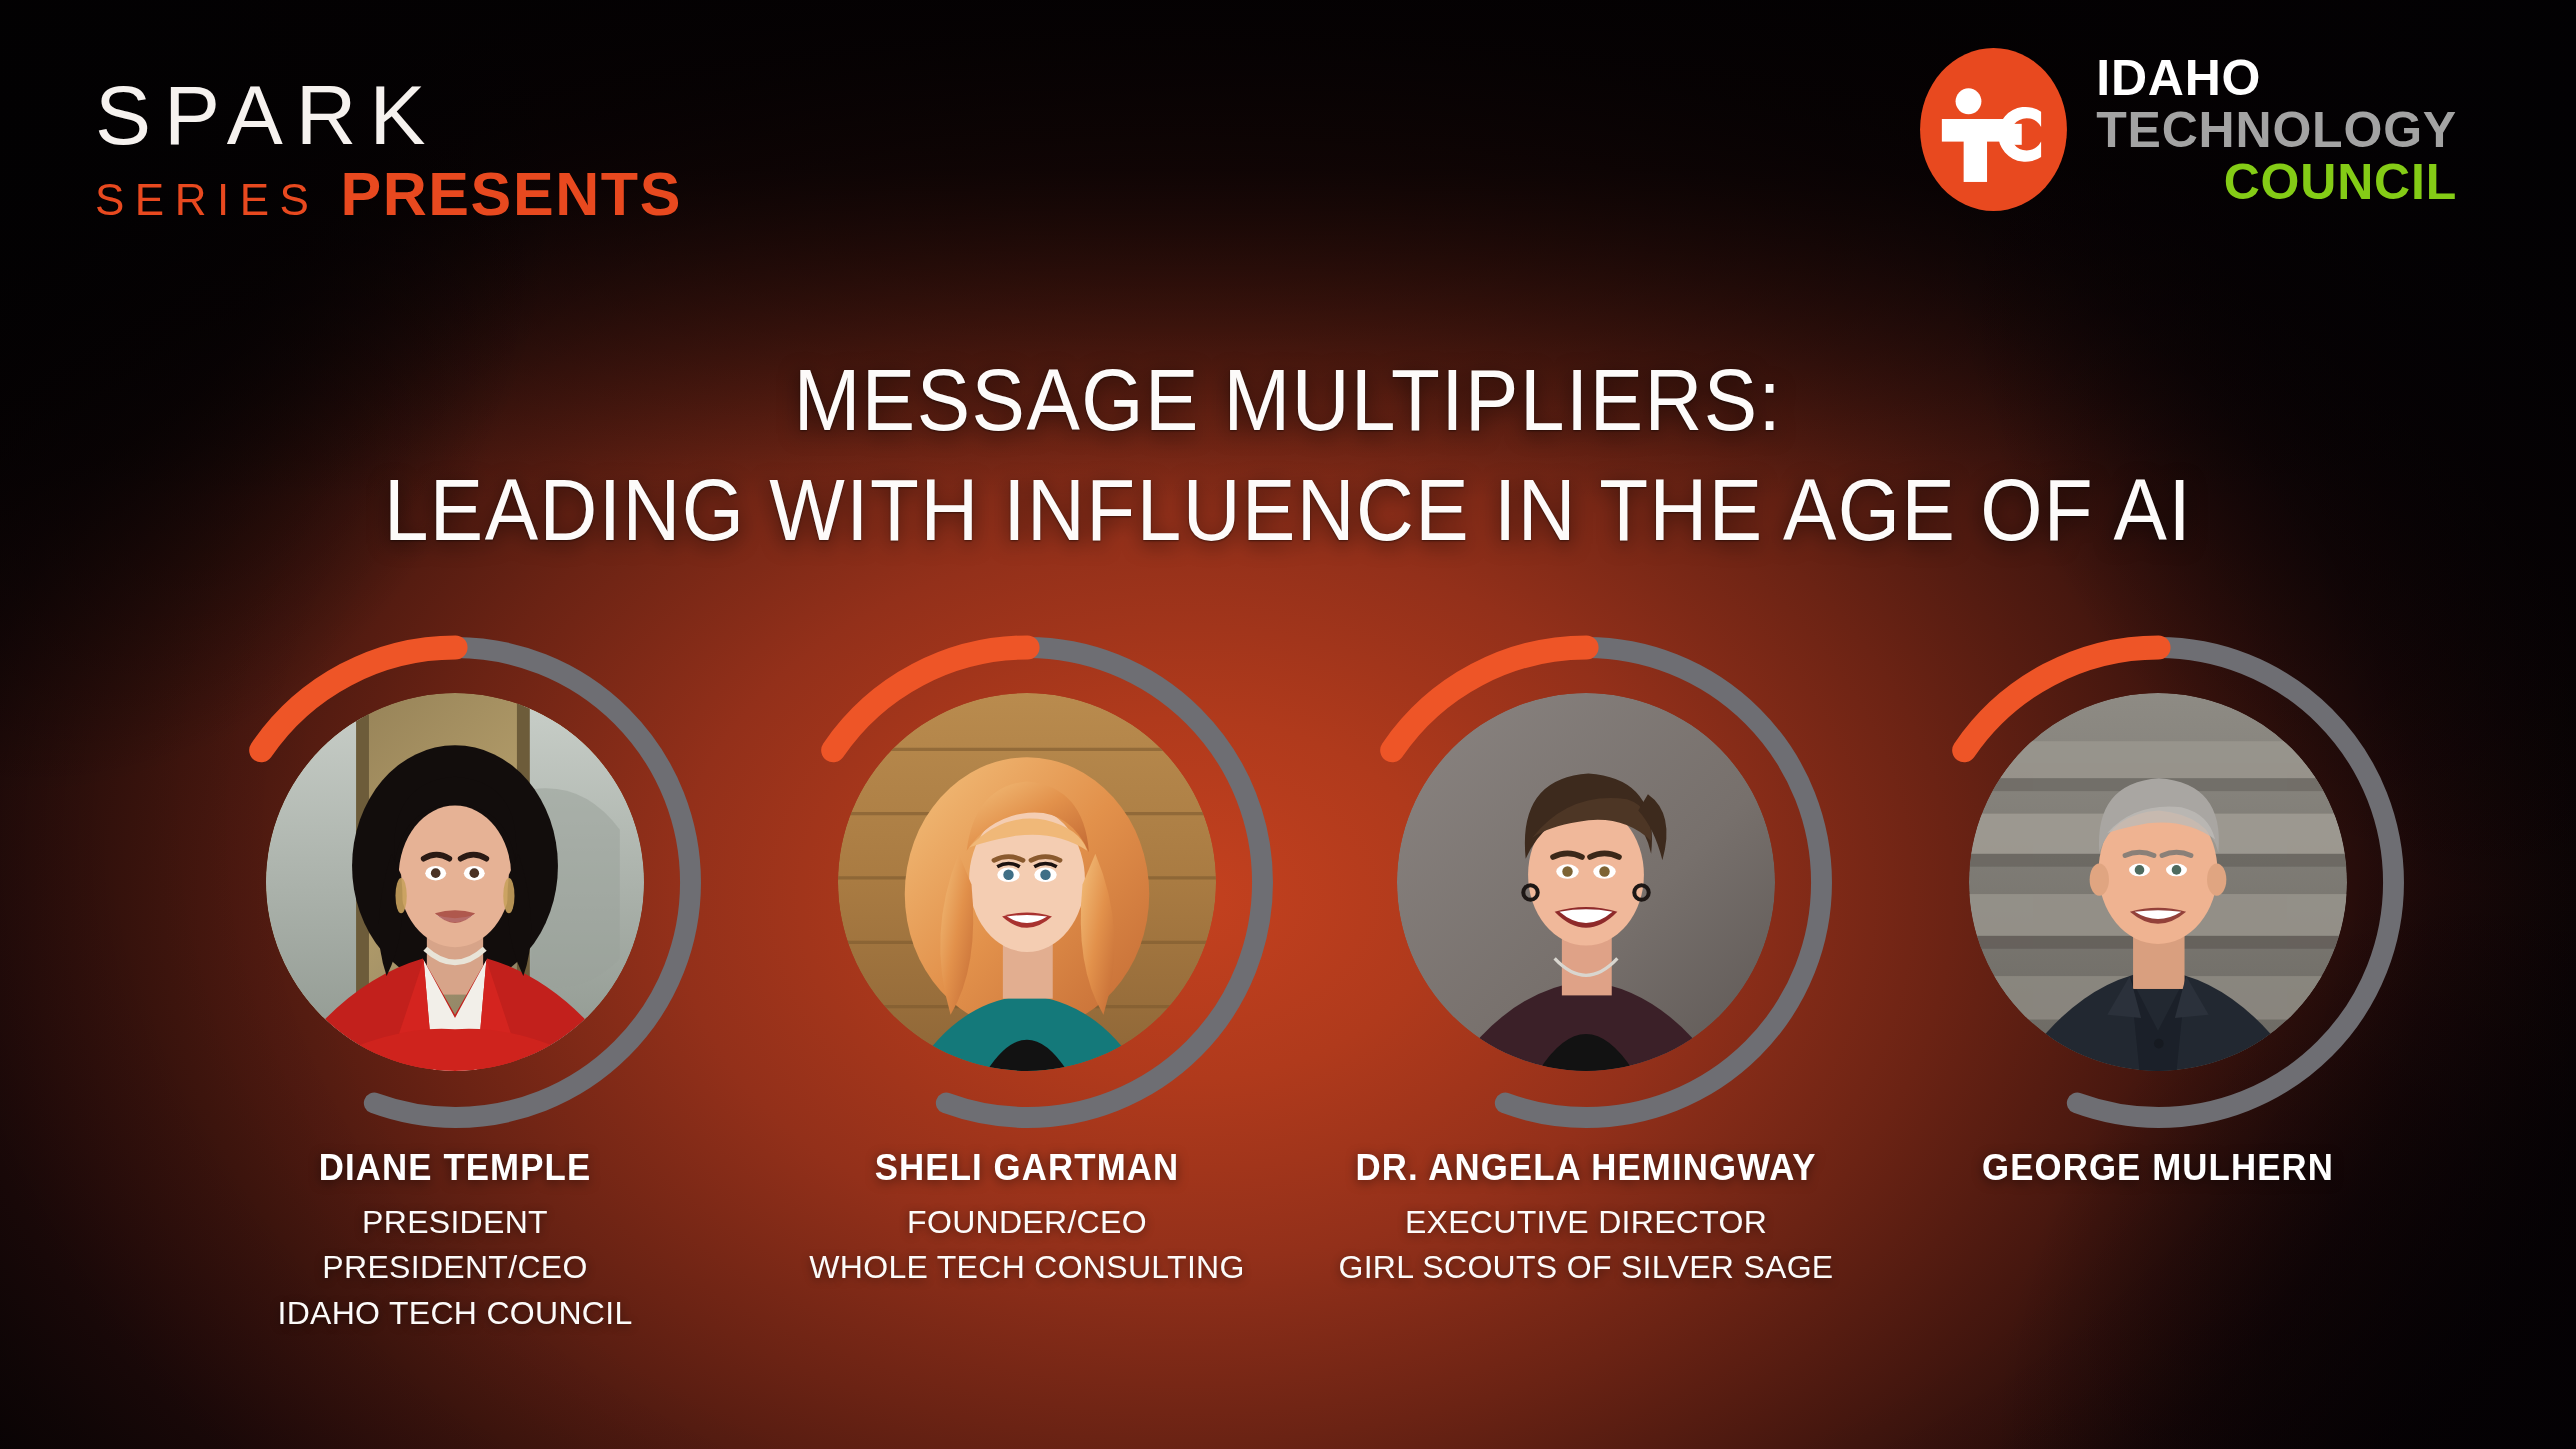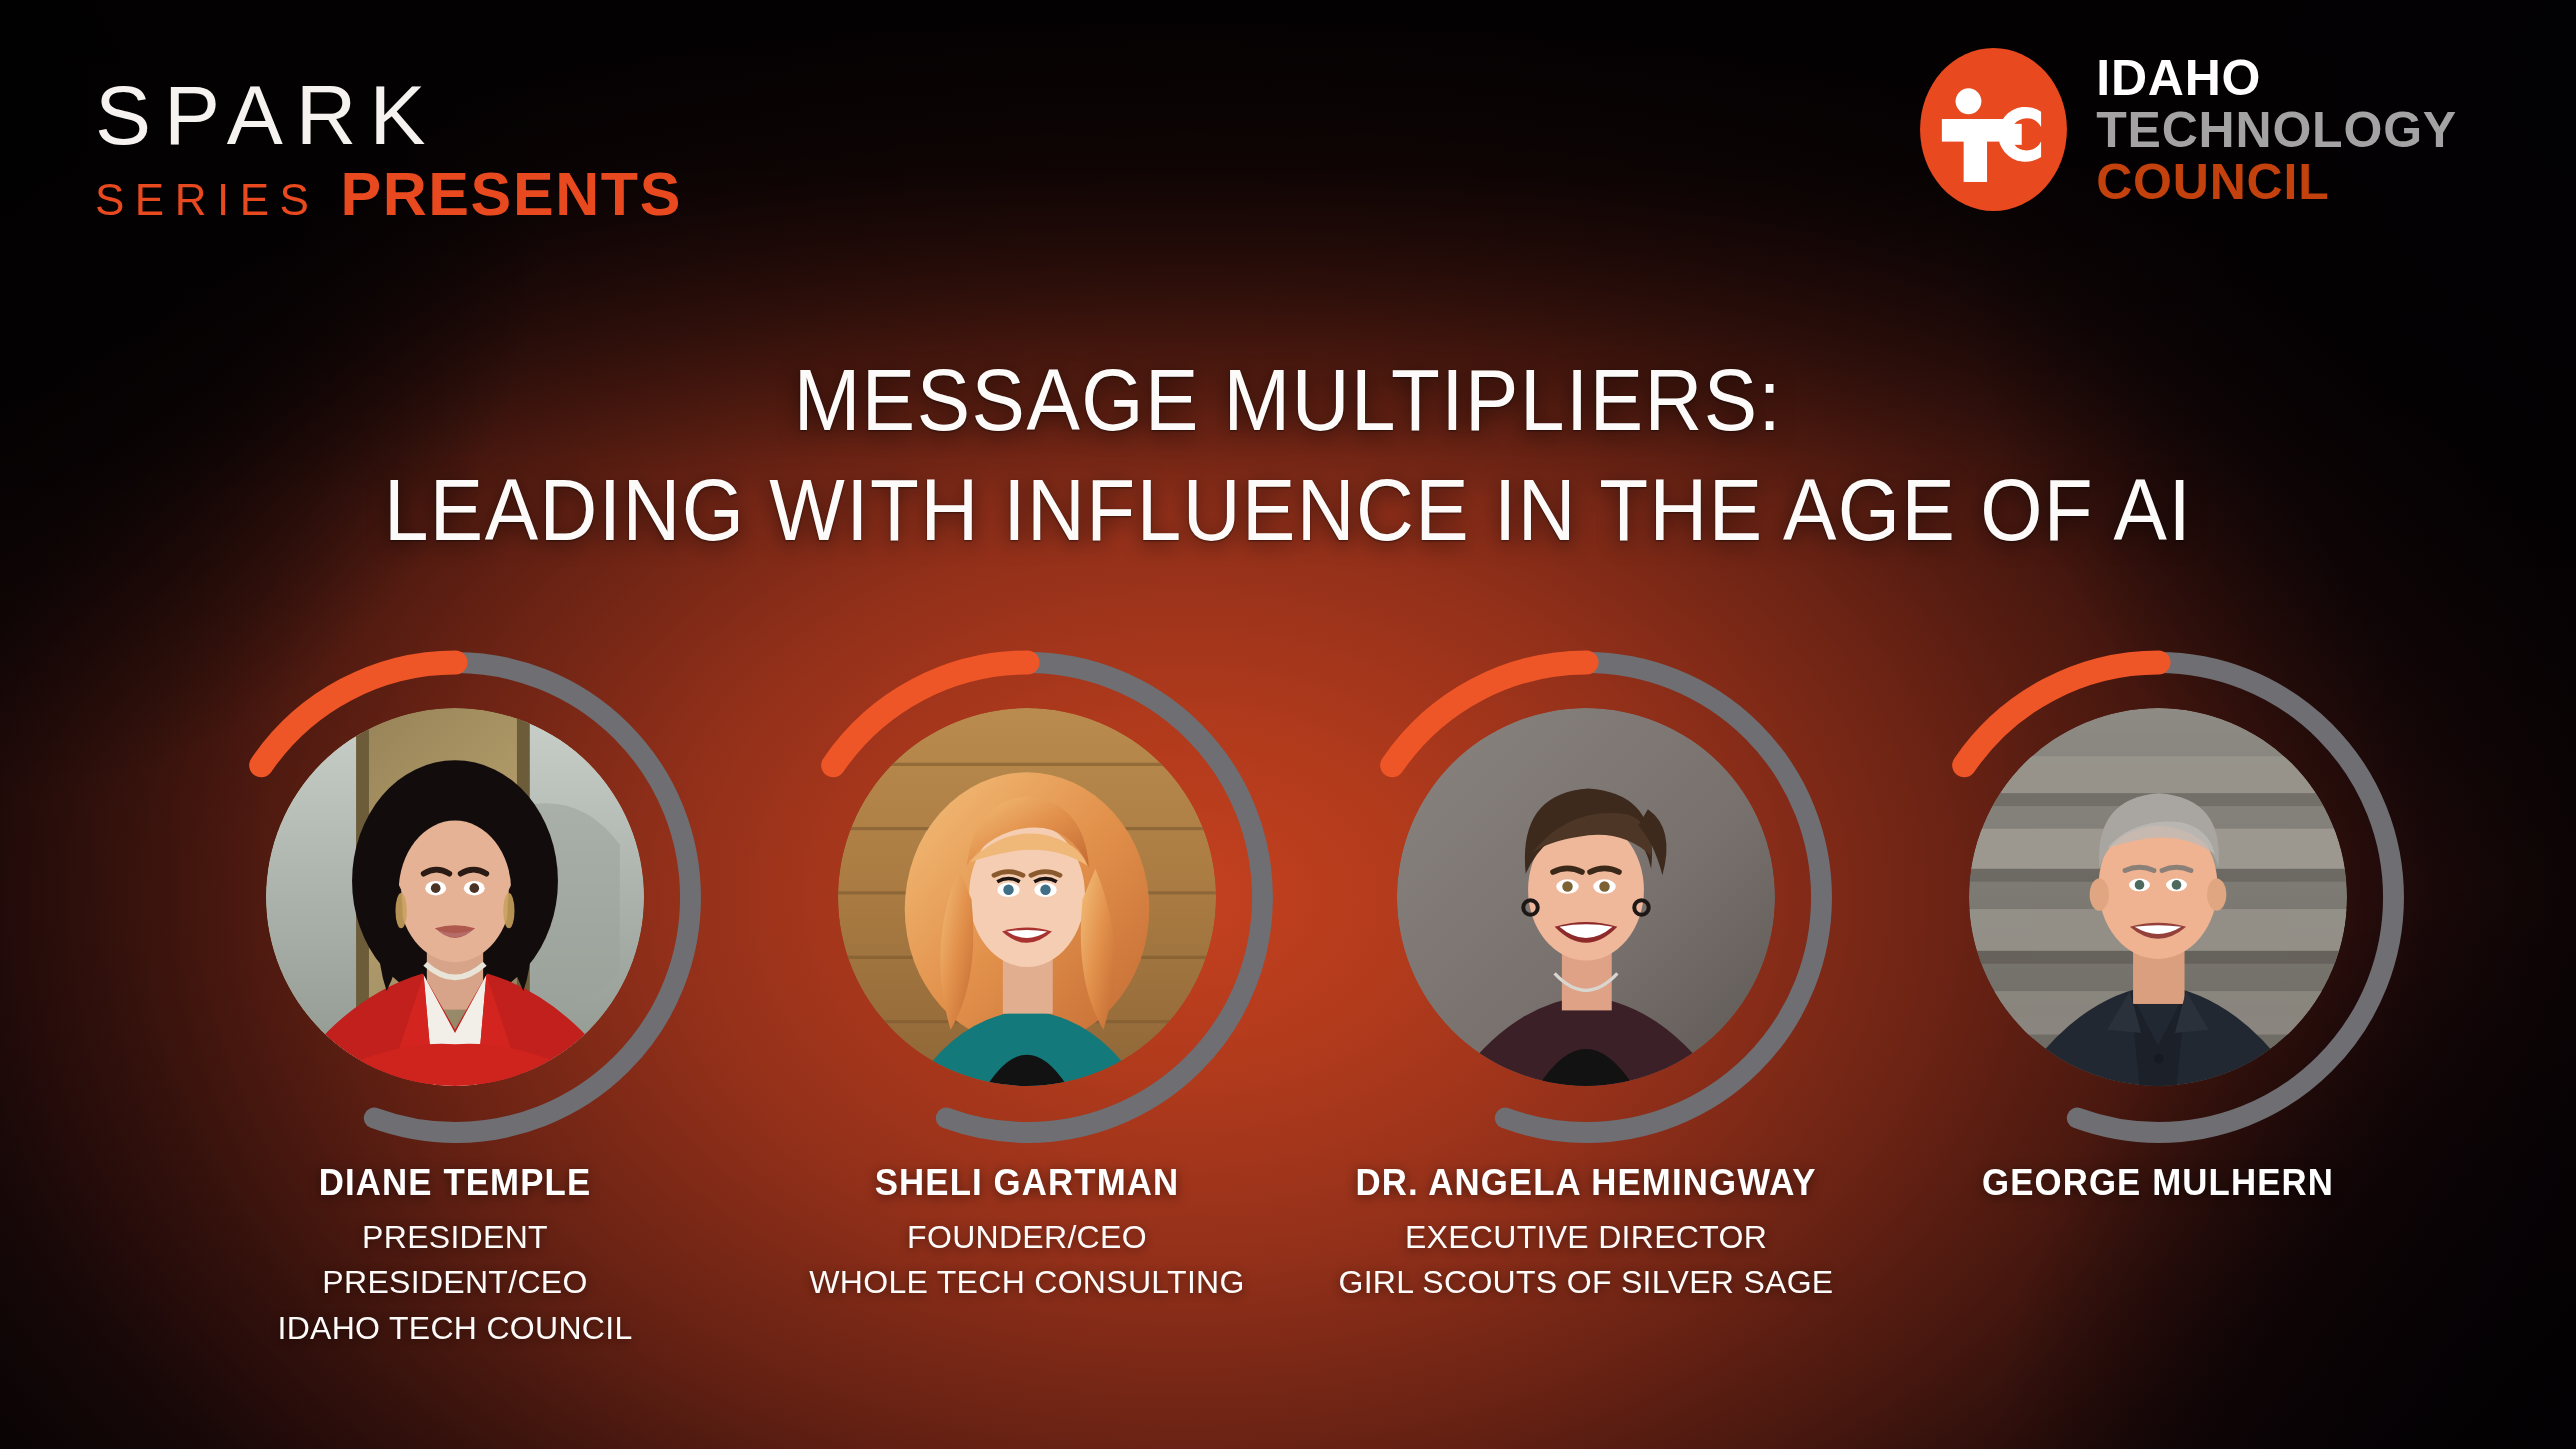--- a/index.html
+++ b/index.html
@@ -55,35 +55,35 @@
     font-size:61px; font-weight:bold; letter-spacing:1.6px; color:#e8491f; line-height:1;text-align:center;
   }
 
   
   #itc-logo { position:absolute; right:119px; top:48px; display:flex; align-items:center; gap:29px; }
   .itc-mark { width:147px; height:163px; flex:0 0 auto; }
   .itc-words { display:flex; flex-direction:column; line-height:1.04; }
   .itc-words div { font-size:50px; font-weight:bold; letter-spacing:0.8px; }
   .itc-idaho { color:#ffffff; }
   .itc-tech  { color:#a3a3a3; }
-  .itc-council { color:#c2410c; }
+  .itc-council { color:#84cc16;text-align:right; }
 
   
   #deck-title {
     position:absolute; left:0; top:345px; width:2576px; text-align:center;
     color:#fdfbfa;
     font-size:87px; font-weight:400; line-height:1.26;
     letter-spacing:1.6px;
     transform:scaleX(0.92); transform-origin:50% 0;
     text-shadow:0 4px 21px rgba(0,0,0,0.55), 0 0.8px 2.4px rgba(0,0,0,0.5);
   }
   #deck-title .tl { display:block; white-space:nowrap; }
 
   
-  #speakers { position:absolute; left:0; top:648px; width:2088px; height:789px; }
+  #speakers { position:absolute; left:0; top:633px; width:2088px; height:789px; }
   .speaker { position:absolute; top:0; width:564px; text-align:center; }
   .ring-wrap { position:relative; width:499px; height:499px; margin:0 auto; }
   .ring-svg { position:absolute; left:0; top:0; width:499px; height:499px; }
   .photo {
     position:absolute; left:60px; top:60px; width:378px; height:378px;
     border-radius:50%; overflow:hidden;
   }
   .photo svg { display:block; width:378px; height:378px; }
 
   .sp-name {

